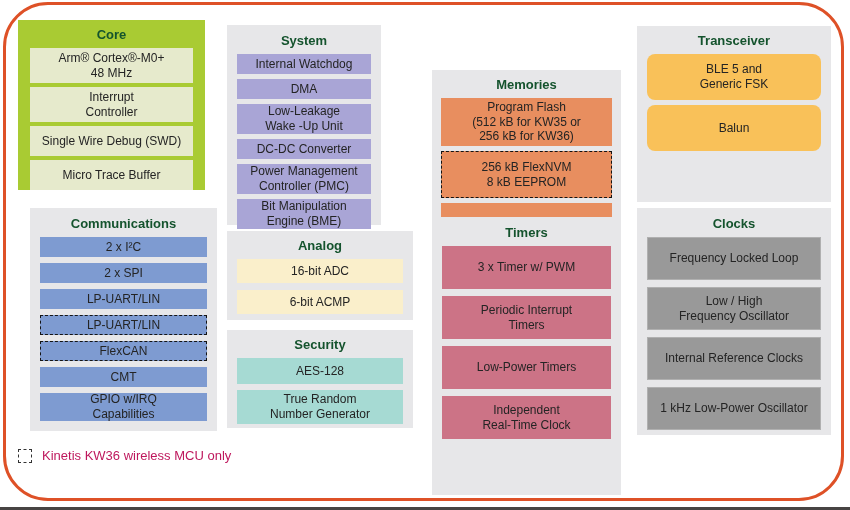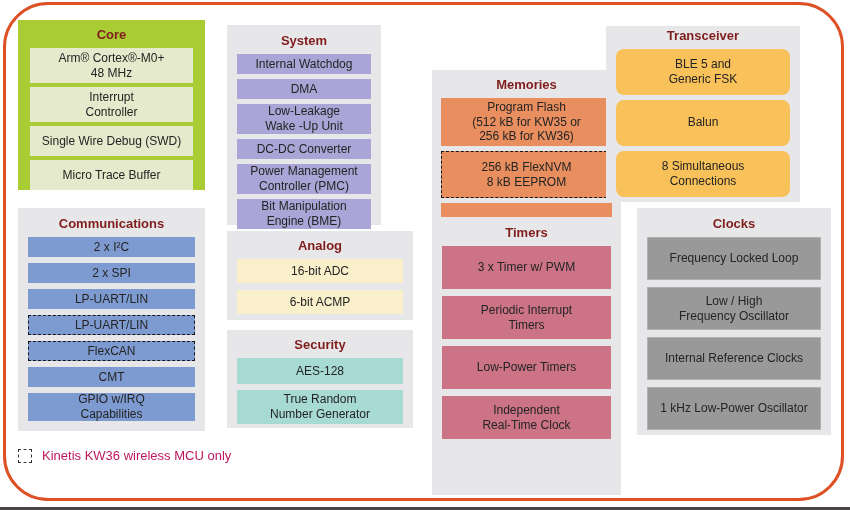--- a/index.html
+++ b/index.html
@@ -27,21 +27,21 @@
 
   .sec {
     position: absolute;
     box-sizing: border-box;
     display: flex; flex-direction: column;
   }
   .sec .title {
     flex: 0 0 auto;
     font-weight: bold; font-size: 13px;
     text-align: center;
-    color: #7f1d1d;
+    color: #14532d;
     padding: 3px 0 6px;
   }
   .item {
     box-sizing: border-box;
     flex: 0 0 auto;
     display: flex; align-items: center; justify-content: center;
     text-align: center;
     font-size: 12px; line-height: 1.22;
     color: #242424;
     white-space: pre-line;
@@ -53,21 +53,21 @@
   .h46{height:46px}.h47{height:47px}.h48{height:48px}
 
   .sec-core {
     left: 18px; top: 20px; width: 187px; height: 170px;
     background: var(--core-bg, #A9CB33);
     padding: 4px 12px 8px;
   }
   .sec-core .item { background: var(--core-item, #E6EACC); margin-bottom: 4px; }
 
   .sec-comms {
-    left: 18px; top: 208px; width: 187px; height: 223px;
+    left: 30px; top: 208px; width: 187px; height: 223px;
     background: var(--container-bg, #E7E7E9);
     padding: 5px 10px 6px;
   }
   .sec-comms .item { background: var(--comms-item, #7E9BD1); margin-bottom: 6px; }
 
   .sec-system {
     left: 227px; top: 25px; width: 154px; height: 200px;
     background: var(--container-bg, #E7E7E9);
     padding: 5px 10px 6px;
   }
@@ -97,24 +97,23 @@
 
   .sec-timers {
     left: 432px; top: 208px; width: 189px; height: 278px;
     background: var(--container-bg, #E7E7E9);
     padding: 5px 10px 6px;
     margin-top: 9px;
   }
   .sec-timers .item { background: var(--timers-item, #CC7386); margin-bottom: 7px; }
 
   .sec-transceiver {
-    left: 606px; top: 26px; width: 194px; height: 176px;
+    left: 637px; top: 26px; width: 194px; height: 176px;
     background: var(--container-bg, #E7E7E9);
     padding: 4px 10px 6px;
-    justify-content: center;
   }
   .sec-transceiver .item { background: var(--transceiver-item, #F9C159); margin-bottom: 5px; border-radius: 8px; }
 
   .sec-clocks {
     left: 637px; top: 208px; width: 194px; height: 227px;
     background: var(--container-bg, #E7E7E9);
     padding: 5px 10px 6px;
   }
   .sec-clocks .item {
     background: var(--clocks-item, #999999);
@@ -204,22 +203,20 @@
   <div class="item h43">Low-Power Timers</div>
   <div class="item h43">Independent
 Real-Time Clock</div>
 </div>
 
 <div class="sec sec-transceiver">
   <div class="title">Transceiver</div>
   <div class="item h46">BLE 5 and
 Generic FSK</div>
   <div class="item h46">Balun</div>
-  <div class="item h46">8 Simultaneous
-Connections</div>
 </div>
 
 <div class="sec sec-clocks">
   <div class="title">Clocks</div>
   <div class="item h43">Frequency Locked Loop</div>
   <div class="item h43">Low / High
 Frequency Oscillator</div>
   <div class="item h43">Internal Reference Clocks</div>
   <div class="item h43">1 kHz Low-Power Oscillator</div>
 </div>

